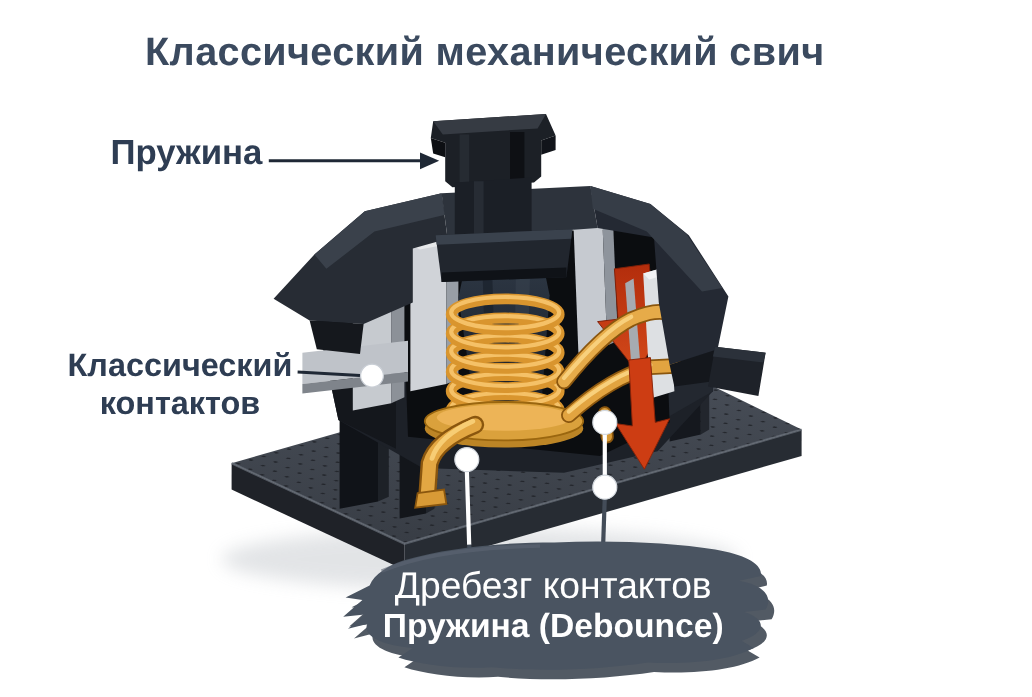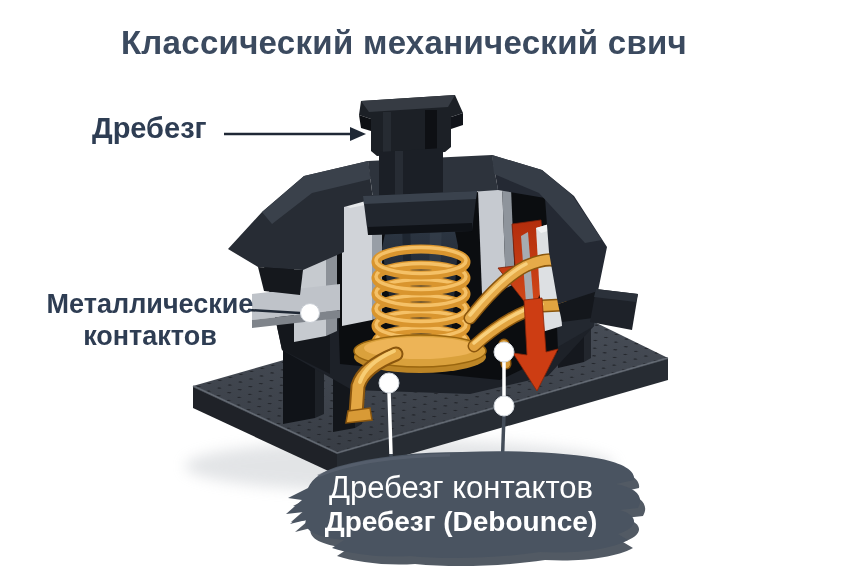--- a/index.html
+++ b/index.html
@@ -216,25 +216,25 @@
                L620,510 C640,516 638,528 618,534 L628,540 C610,550 575,554 540,552
                C500,558 450,560 410,556 C380,558 350,554 332,548 L344,540
                C318,538 302,530 306,520 L290,524 L304,512 L286,514 L302,500
                L288,498 L308,488 C312,478 324,471 336,467 Z" fill="#4a5461"></path>
       <path d="M318,476 C350,462 400,456 450,455" fill="none" stroke="#5d6673" stroke-width="3" opacity="0.6"></path>
     </g>
   </svg>
 
   <div class="title">Классический механический свич</div>
 
-  <div class="spring-label">Дребезг</div>
+  <div class="spring-label">Пружина</div>
 
   <div class="contacts-label">
-    <span>Металлические</span><br>
+    <span>Классический</span><br>
     <span>контактов</span>
   </div>
 
   <div class="callout-text">
     <div class="callout-line1">Дребезг контактов</div>
-    <div class="callout-line2">Дребезг (Debounce)</div>
+    <div class="callout-line2">Пружина (Debounce)</div>
   </div>
 
 </div>
 
 </body></html>

